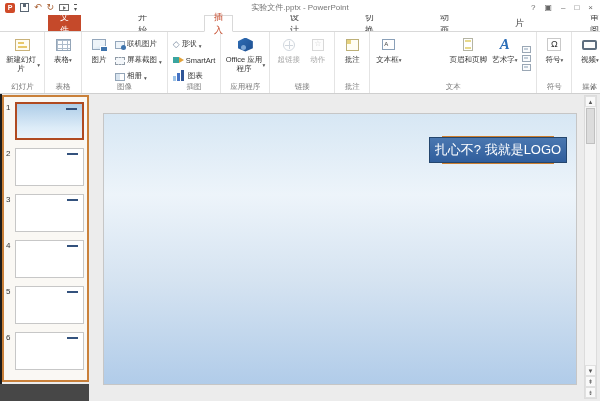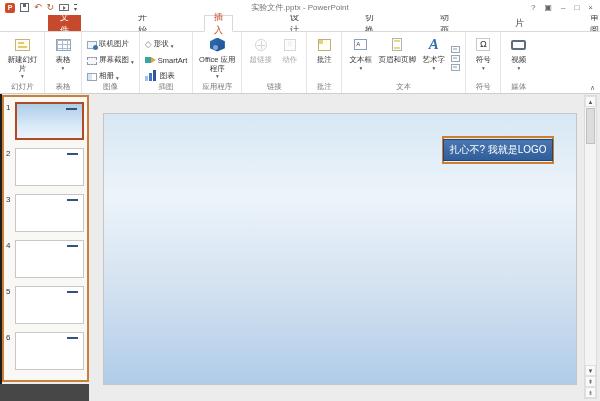--- a/index.html
+++ b/index.html
@@ -38,21 +38,21 @@
   
   .ribbon { height:63px; border-top:1px solid #d9d9d9; border-bottom:1px solid #cfcfcf;
     display:flex; background:#fff; position:relative; padding-left:1px; }
   .rgroup { display:flex; flex-direction:column; border-right:1px solid #e4e4e4; padding:2px 3px 0; }
   .rbtns { flex:1; display:flex; align-items:stretch; }
   .glabel { height:11px; line-height:10px; text-align:center; font-size:7.5px; color:#7a7a7a; white-space:nowrap; }
   .rbtn { cursor:default; }
   .rbtn.large { display:flex; flex-direction:column; align-items:center; justify-content:flex-start;
     font-size:7.5px; color:#333; text-align:center; padding:1px 1px 0; line-height:8.5px; }
   .ricon { height:19px; display:flex; align-items:center; justify-content:center; margin-bottom:2px; }
-  .rlabel { display:flex; flex-direction:column; align-items:center; }
+  .rlabel { display:flex; flex-direction:row; align-items:center; }
   .dd { font-size:5.5px; color:#555; line-height:5px; margin-top:1px; }
   .rstack { display:flex; flex-direction:column; justify-content:space-between; padding:1px 0; }
   .rbtn.small { display:flex; align-items:flex-end; gap:2px; font-size:7.5px; color:#333;
     height:14px; padding:0 2px; white-space:nowrap; }
   .disabled { opacity:.45; }
   .collapse-btn { position:absolute; right:5px; bottom:1px; font-size:7px; color:#666; }
 
   
   .i-newslide { width:15px; height:12px; background:#fffdf2; border:1px solid #c9b27a; position:relative; }
   .i-newslide i { position:absolute; left:2px; height:2px; background:#e8c96a; display:block; }
@@ -108,21 +108,21 @@
   .thumb { flex:1; height:38px; background:#fff; border:1px solid #c7c7c7; position:relative; }
   .thumb .dash { position:absolute; top:4px; right:5px; width:11px; height:2px; background:#33527d; }
   .thumb-sel { border:2px solid #b04a21; background:linear-gradient(180deg,#aecde8,#ddecf8 70%,#eaf3fa); }
 
   .slide-canvas { position:absolute; left:103px; top:19px; width:474px; height:272px;
     border:1px solid #c6c6c6;
     background:linear-gradient(180deg,#d7e7f4 0%,#edf4fa 30%,#d5e3f1 62%,#b1cce9 100%); }
   .logo-anno { position:absolute; left:338px; top:22px; width:112px; height:28px;
     border:2px solid #cd7f2f; display:flex; align-items:center; justify-content:center; }
   .logo-box { background:linear-gradient(180deg,#4a77b0,#305e9c); border:1px solid #24466e;
-    color:#fff; font-size:10px; padding:3px 5px; white-space:nowrap;text-align:center; }
+    color:#fff; font-size:13px; padding:3px 5px; white-space:nowrap;text-align:center; }
 
   .vscroll { position:absolute; left:584px; top:1px; bottom:2px; width:13px;
     background:#f4f4f4; border:1px solid #dcdcdc; display:flex; flex-direction:column; }
   .scr-btn { height:11px; display:flex; align-items:center; justify-content:center;
     font-size:6px; color:#555; background:#f9f9f9; border:1px solid #e0e0e0; }
   .scr-thumb { height:36px; margin:1px; background:#dcdcdc; border:1px solid #c0c0c0; }
   .scr-fill { flex:1; }
 </style>
 </head>
 <body>
@@ -202,20 +202,30 @@
               <span>表格</span>
               <span class="dd">▾</span>
             </div>
         </div>
       </div>
       <div class="glabel">表格</div>
     </div>
 
     <div class="rgroup">
       <div class="rbtns">
+        <div class="rbtn large" style="width:28px;">
+          <div class="ricon">
+              <div class="i-pic">
+                <i></i>
+              </div>
+            </div>
+          <div class="rlabel">
+              <span>图片</span>
+            </div>
+        </div>
         <div class="rstack">
           <div class="rbtn small">
             <div class="i-sm-pic">
                 <i></i>
               </div>
             <span>联机图片</span>
           </div>
           <div class="rbtn small">
             <div class="i-shot"></div>
             <span>屏幕截图</span>
@@ -325,21 +335,21 @@
           <div class="ricon">
               <div class="i-tbx">
                 <span>A</span>
               </div>
             </div>
           <div class="rlabel">
               <span>文本框</span>
               <span class="dd">▾</span>
             </div>
         </div>
-        <div class="rbtn large" style="width:42px;">
+        <div class="rbtn large" style="width:42px;margin-left:43px;">
           <div class="ricon">
               <div class="i-hf">
                 <i style="top:1px;"></i>
                 <i style="bottom:1px;"></i>
               </div>
             </div>
           <div class="rlabel">
               <span>页眉和页脚</span>
             </div>
         </div>

